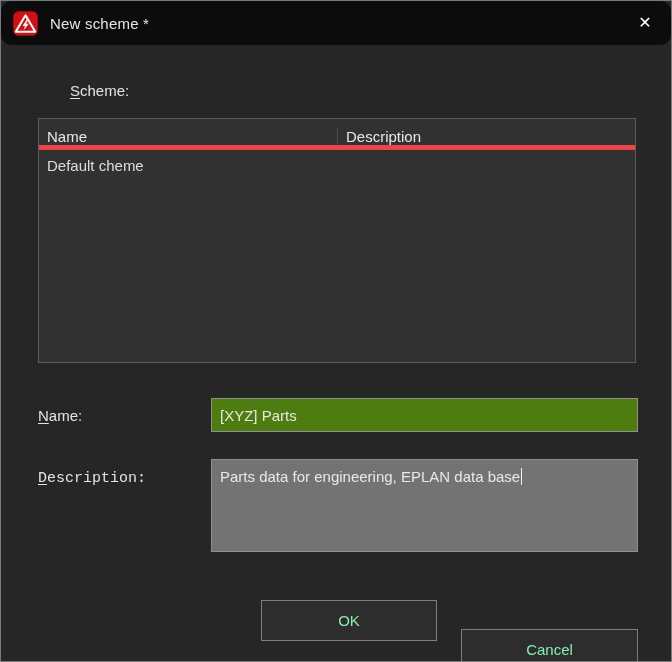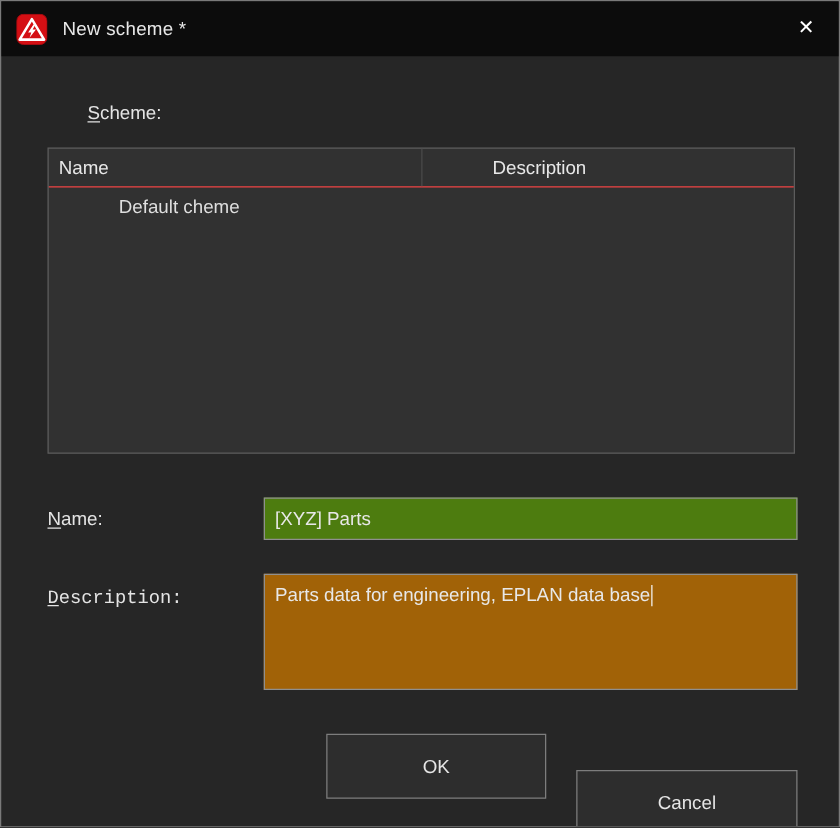--- a/index.html
+++ b/index.html
@@ -13,21 +13,21 @@
     border: 1px solid #7a7a7a;
     overflow: hidden;
     color: #e4e4e4;
   }
 
   
   .titlebar {
     position: absolute; top: 0; left: 0;
     width: 100%; height: 44px;
     background: #0c0c0c;
-    display: flex; align-items: center;
+    display: flex; align-items: center; border-radius: 11px;
   }
   .app-icon {
     width: 25px; height: 25px;
     margin-left: 12px;
     flex: 0 0 auto;
   }
   .title-text {
     margin-left: 12px;
     font-size: 15px;
     color: #e8e8e8;
@@ -48,25 +48,26 @@
 
   
   .scheme-table {
     position: absolute; left: 37px; top: 117px;
     width: 598px; height: 245px;
     background: #313131;
     border: 1px solid #5c5c5c;
   }
   .table-header {
     display: flex; height: 31px;
-    border-bottom: 1px solid #ef4444;
+    border-bottom: 5px solid #ef4444;
+    align-items: flex-end;
   }
   .table-header .cell-name { border-right: 1px solid #4a4a4a; }
   .cell-name  { width: 299px; flex: 0 0 auto; }
-  .cell-desc  { flex: 1 1 auto; margin-left: 48px; }
+  .cell-desc  { flex: 1 1 auto; }
   .cell-name, .cell-desc {
     display: flex; align-items: center;
     padding-left: 8px;
     font-size: 15px; color: #e8e8e8;
     overflow: hidden; white-space: nowrap;
   }
   .table-row { display: flex; height: 31px; }
   .table-row .cell-name, .table-row .cell-desc { color: #dedede; }
 
   
@@ -77,43 +78,43 @@
     border: 1px solid #8f8f8f;
     color: #e8e8e8;
     font-family: "Liberation Sans", "DejaVu Sans", sans-serif;
     font-size: 15px;
     padding: 0 8px;
     outline: none;
   }
   .textarea-box {
     position: absolute; left: 210px; top: 458px;
     width: 427px; height: 93px;
-    background: #a16207;
+    background: #737373;
     border: 1px solid #8f8f8f;
     padding: 7px 8px;
     font-size: 15px; color: #e8e8e8;
     line-height: 20px;
     cursor: text;
     overflow: hidden;
   }
   .caret {
     display: inline-block;
     width: 1px; height: 17px;
     background: #f5f5f5;
     vertical-align: text-bottom;
     margin-left: 1px;
   }
 
   
   .dlg-btn {
-    position: absolute; top: 586px;
-    height: 52px;
+    position: absolute; top: 599px;
+    height: 41px;
     background: #2d2d2d;
     border: 1px solid #7d7d7d;
-    color: #e5e5e5;
+    color: #86efac;
     font-family: "Liberation Sans", "DejaVu Sans", sans-serif;
     font-size: 15px;
     cursor: pointer;
   }
   .btn-ok { left: 260px; width: 176px; }
   .btn-cancel { left: 460px; width: 177px; margin-top: 29px; }
 </style>
 </head>
 <body>
 

